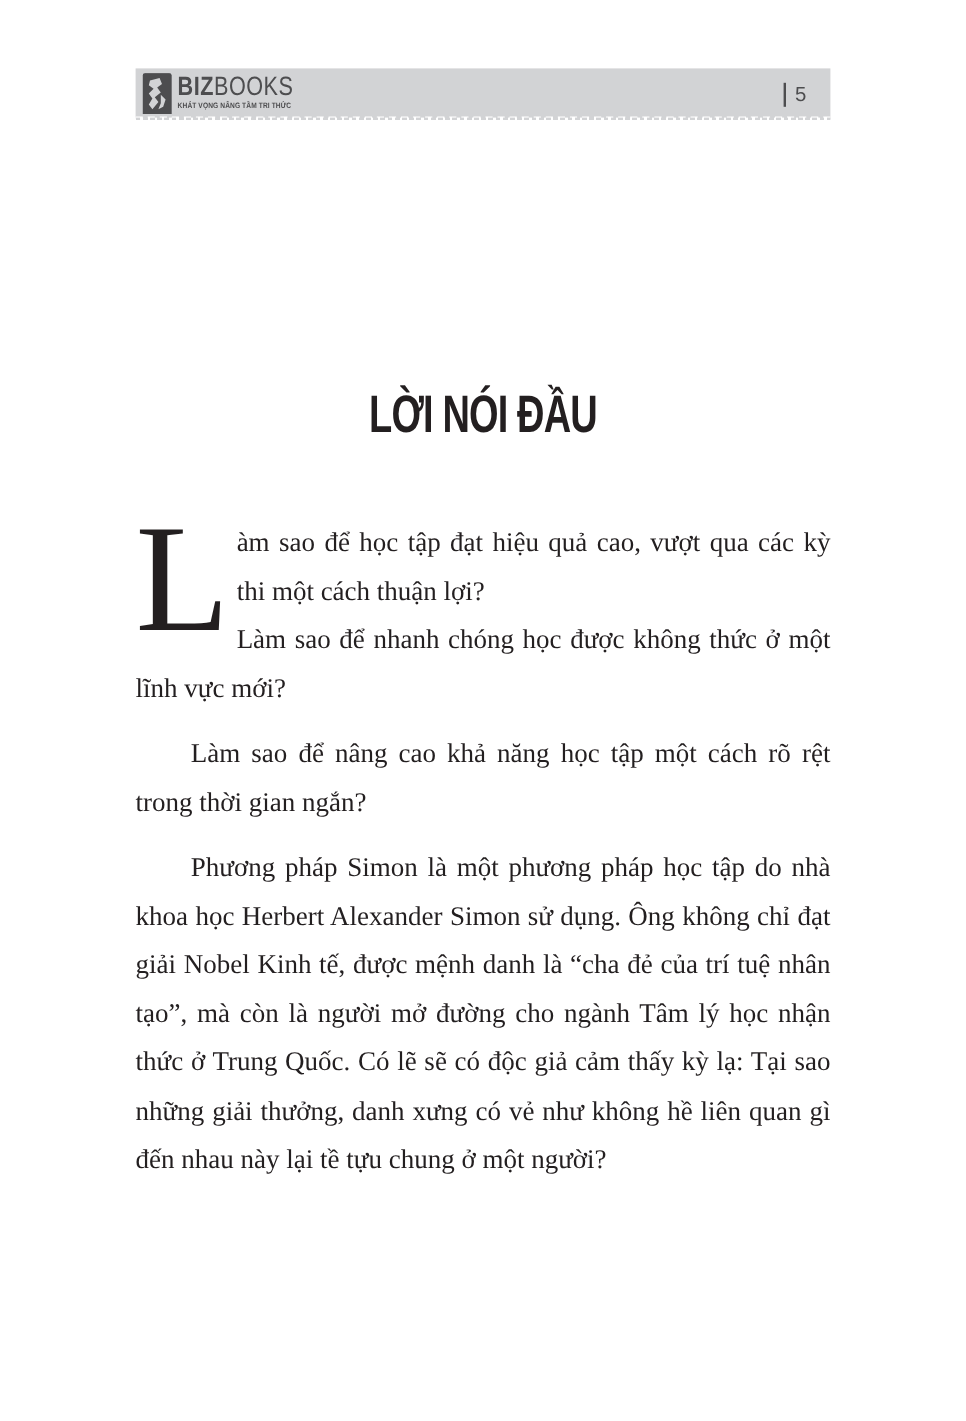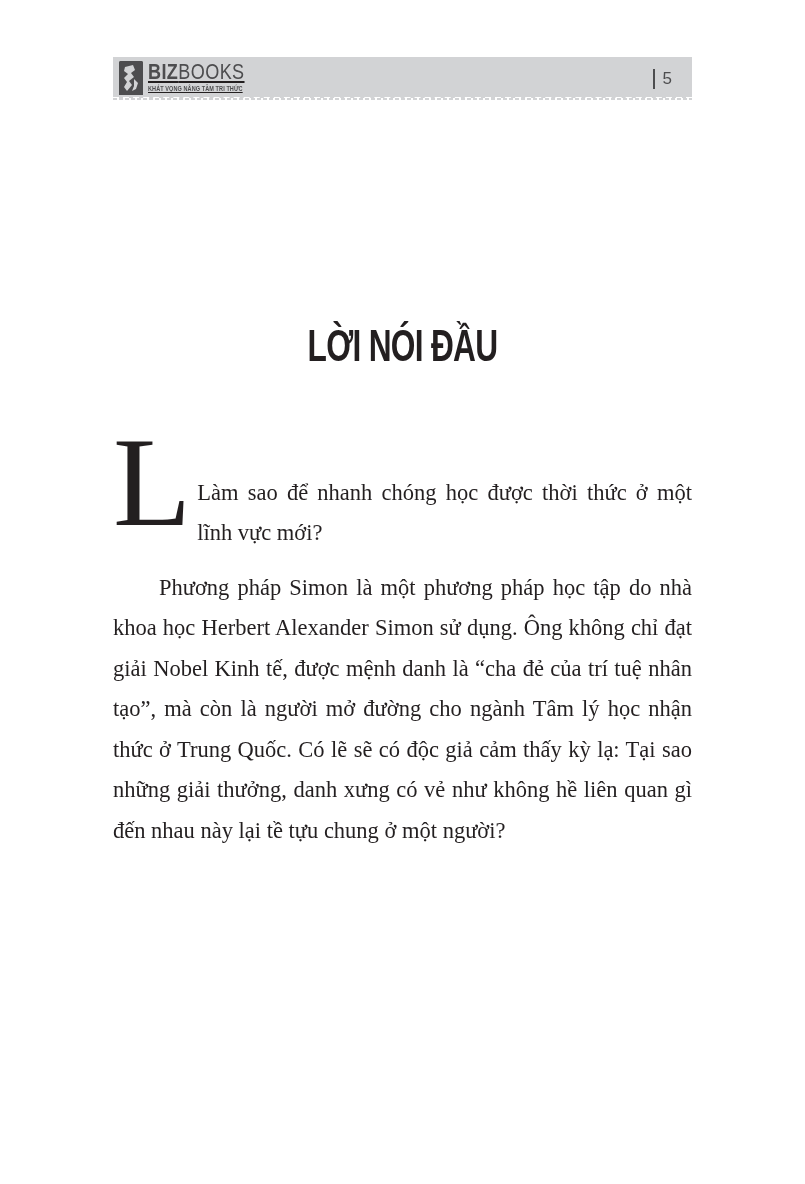--- a/index.html
+++ b/index.html
@@ -47,21 +47,20 @@
       border-radius: 2px 2px 0 0;
       position: relative;
       overflow: hidden;
     }
     .logo-mark svg { display: block; }
     .logo-text {
       margin-left: 5px;
       display: flex;
       flex-direction: column;
       line-height: 1;
-      text-decoration: underline;
     }
     .logo-name {
       font-family: "Liberation Sans", sans-serif;
       font-size: 22px;
       letter-spacing: 0.5px;
       color: #4d4d4f;
       transform: scaleX(0.82);
       transform-origin: left center;
       white-space: nowrap;
     }
@@ -158,15 +157,16 @@
   </div>
   <div class="page-num">
     <span class="sep"></span>
     <span>5</span>
   </div>
 </div>
 
 <h1 class="chapter-title">LỜI NÓI ĐẦU</h1>
 
 <div class="body-text">
-  <p class="first"><span class="drop-cap">L</span><br><span>Làm sao để nhanh chóng học được thời thức ở một lĩnh vực mới?</span></p>
+  <p class="first"><span class="drop-cap">L</span><span>àm sao để học tập đạt hiệu quả cao, vượt qua các kỳ thi một cách thuận lợi?</span><br><span>Làm sao để nhanh chóng học được không thức ở một lĩnh vực mới?</span></p>
+  <p>Làm sao để nâng cao khả năng học tập một cách rõ rệt trong thời gian ngắn?</p>
   <p>Phương pháp Simon là một phương pháp học tập do nhà khoa học Herbert Alexander Simon sử dụng. Ông không chỉ đạt giải Nobel Kinh tế, được mệnh danh là “cha đẻ của trí tuệ nhân tạo”, mà còn là người mở đường cho ngành Tâm lý học nhận thức ở Trung Quốc. Có lẽ sẽ có độc giả cảm thấy kỳ lạ: Tại sao những giải thưởng, danh xưng có vẻ như không hề liên quan gì đến nhau này lại tề tựu chung ở một người?</p>
 </div>
 
 </body></html>

